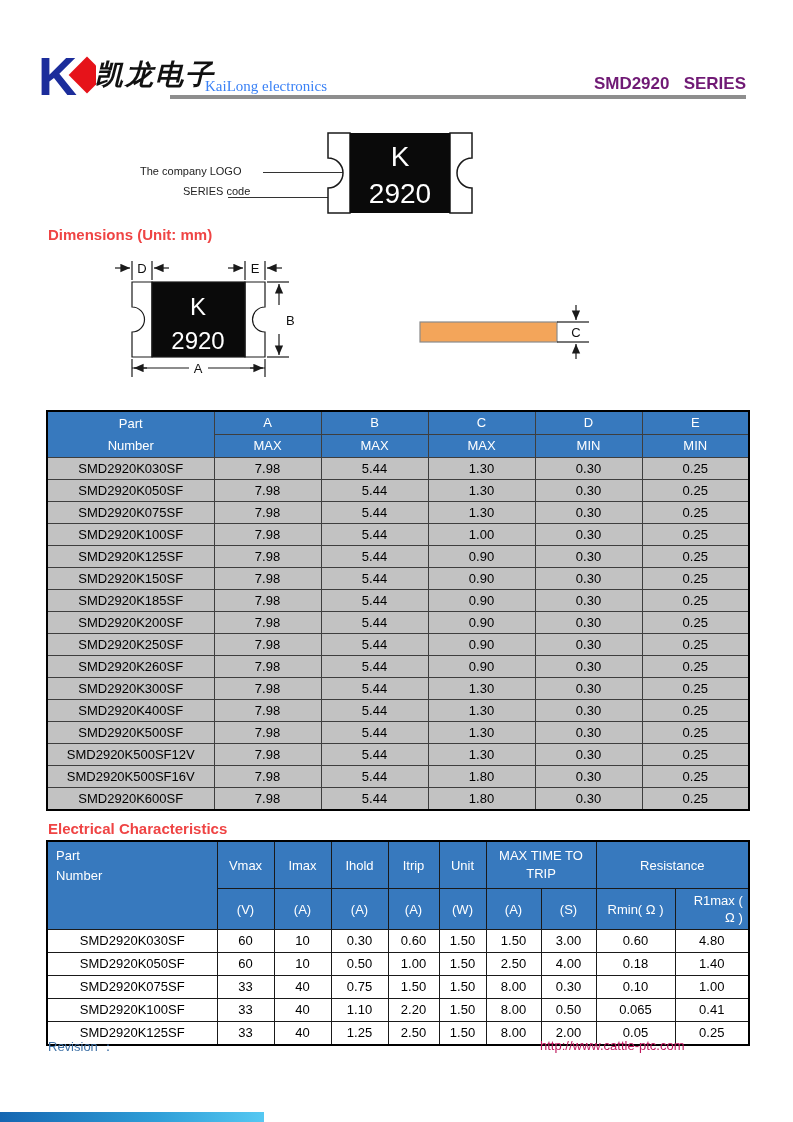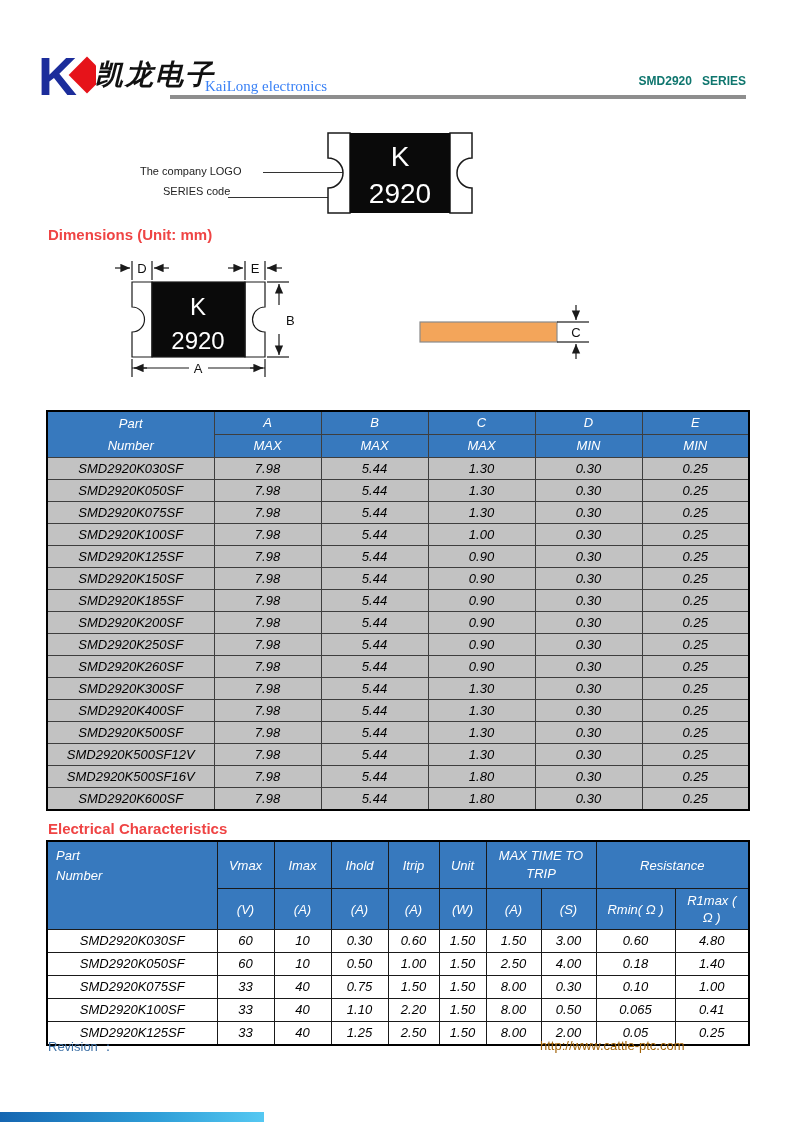--- a/index.html
+++ b/index.html
@@ -5,75 +5,75 @@
 <style>
   html,body{margin:0;padding:0;background:#fff;}
   .page{position:relative;width:793px;height:1122px;background:#fff;
         font-family:"Liberation Sans","DejaVu Sans",sans-serif;color:#000;overflow:hidden;}
   .abs{position:absolute;}
 
   
   .brand-cn{left:95px;top:56px;font-size:28px;font-weight:bold;font-style:italic;
             font-family:"DejaVu Sans",sans-serif;color:#111;letter-spacing:2px;}
   .brand-en{left:205px;top:78px;font-size:15px;font-family:"Liberation Serif","DejaVu Serif",serif;color:#3b82f6;}
-  .series-title{right:47px;top:74px;font-size:12px;font-weight:bold;color:#0f766e;white-space:pre;}
+  .series-title{right:47px;top:74px;font-size:17px;font-weight:bold;color:#701a75;white-space:pre;}
   .header-rule{left:170px;top:95px;width:576px;height:4px;background:#8e8e8e;}
 
   
   .pkg-label{font-size:11px;color:#222;}
   .leader{height:1px;background:#333;}
 
   
   .section-heading{font-size:15px;font-weight:bold;color:#ef4444;}
 
   
   .footer-text{font-size:13px;text-align:center;}
   .revision{left:48px;top:1038px;color:#4073a8;}
-  .site-url{left:540px;top:1038px;color:#a16207;text-decoration:none;}
+  .site-url{left:540px;top:1038px;color:#be185d;text-decoration:none;}
   .accent-bar{left:0;top:1112px;width:264px;height:10px;
               background:linear-gradient(90deg,#1566b1,#2f9fd8 60%,#55c8f2);}
 
   
-  table{border-collapse:collapse;table-layout:fixed;font-size:13px;font-style:italic;}
+  table{border-collapse:collapse;table-layout:fixed;font-size:13px;}
   .dimtable{width:702px;border:2px solid #000;}
   .dimtable th,.dimtable td{border:1px solid #3e3e3e;text-align:center;padding:0;}
   .dimtable thead th{background:#3779be;color:#fff;font-weight:normal;height:22px;line-height:22px;}
   .dimtable thead th.twoline{line-height:22px;}
   .dimtable tbody td{background:#c2c2c2;color:#000;height:21px;line-height:21px;}
 
   .electable{width:702px;border:2px solid #000;}
   .electable th,.electable td{border:1px solid #1a1a1a;text-align:center;padding:0;}
   .electable thead th{background:#3779be;color:#fff;font-weight:normal;vertical-align:middle;}
   .electable thead tr.r1 th{height:46px;}
   .electable thead tr.r2 th{height:40px;}
   .electable thead th.left{text-align:left;padding-left:8px;vertical-align:top;line-height:20px;padding-top:4px;}
   .electable tbody td{background:#fff;color:#000;height:22px;line-height:22px;}
   .wrap-narrow{display:inline-block;max-width:34px;word-break:break-all;line-height:17px;vertical-align:middle;}
   .wrap-mid{display:inline-block;max-width:104px;line-height:18px;vertical-align:middle;}
-  .wrap-res{display:inline-block;max-width:62px;line-height:17px;vertical-align:middle;}
+  .wrap-res{display:inline-block;max-width:62px;line-height:17px;vertical-align:middle;text-align:right;}
 
   svg text{font-family:"Liberation Sans","DejaVu Sans",sans-serif;}
 </style>
 </head>
 <body>
 
 <div class="page">
 
   <svg class="abs" style="left:38px;top:48px;" width="58" height="56" viewBox="0 0 58 56">
     <text x="0" y="47" font-size="54" font-weight="bold" fill="#1c2d9b">K</text>
     <rect x="36" y="14" width="26" height="26" transform="rotate(45 49 27)" fill="#e6131a"></rect>
   </svg>
   <div class="abs brand-cn">凯龙电子</div>
   <div class="abs brand-en">KaiLong electronics</div>
   <div class="abs series-title">SMD2920   SERIES</div>
   <div class="abs header-rule"></div>
 
   <div class="abs pkg-label" style="left:140px;top:165px;">The company LOGO</div>
   <div class="abs leader" style="left:263px;top:172px;width:85px;"></div>
-  <div class="abs pkg-label" style="left:163px;top:185px;">SERIES code</div>
+  <div class="abs pkg-label" style="left:183px;top:185px;">SERIES code</div>
   <div class="abs leader" style="left:228px;top:197px;width:125px;"></div>
 
   <svg class="abs" style="left:325px;top:130px;" width="150" height="86" viewBox="0 0 150 86">
     <path d="M25,3 H3 V28 A15,15 0 0 1 3,58 V83 H25 Z" fill="#ffffff" stroke="#1a1a1a" stroke-width="1.5"></path>
     <path d="M125,3 H147 V28 A15,15 0 0 0 147,58 V83 H125 Z" fill="#ffffff" stroke="#1a1a1a" stroke-width="1.5"></path>
     <rect x="25" y="3" width="100" height="80" fill="#0a0a0a"></rect>
     <text x="75" y="36" font-size="28" fill="#fff" text-anchor="middle">K</text>
     <text x="75" y="73" font-size="28" fill="#fff" text-anchor="middle">2920</text>
   </svg>
 

